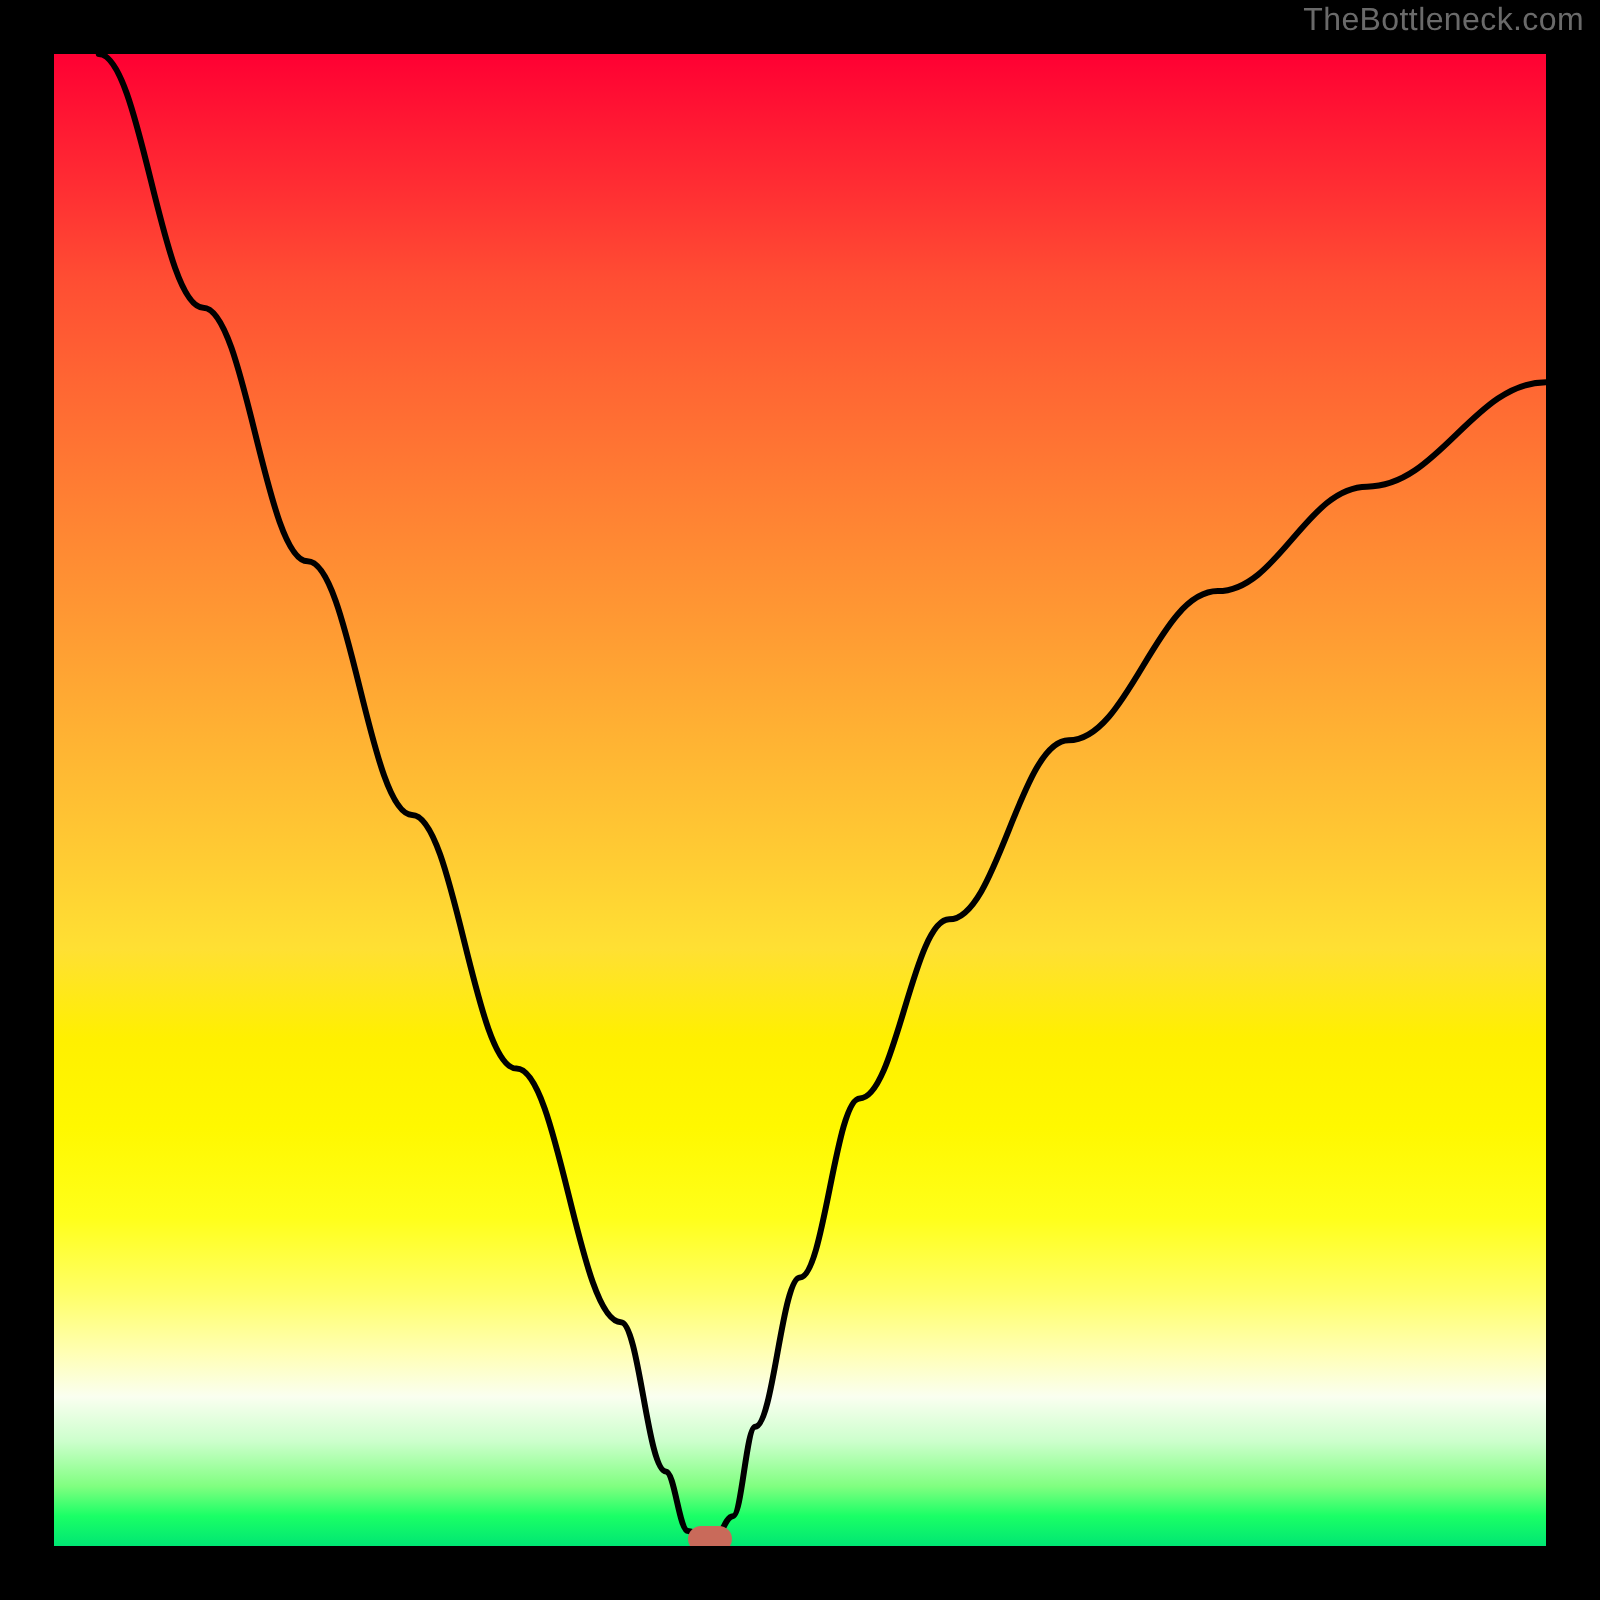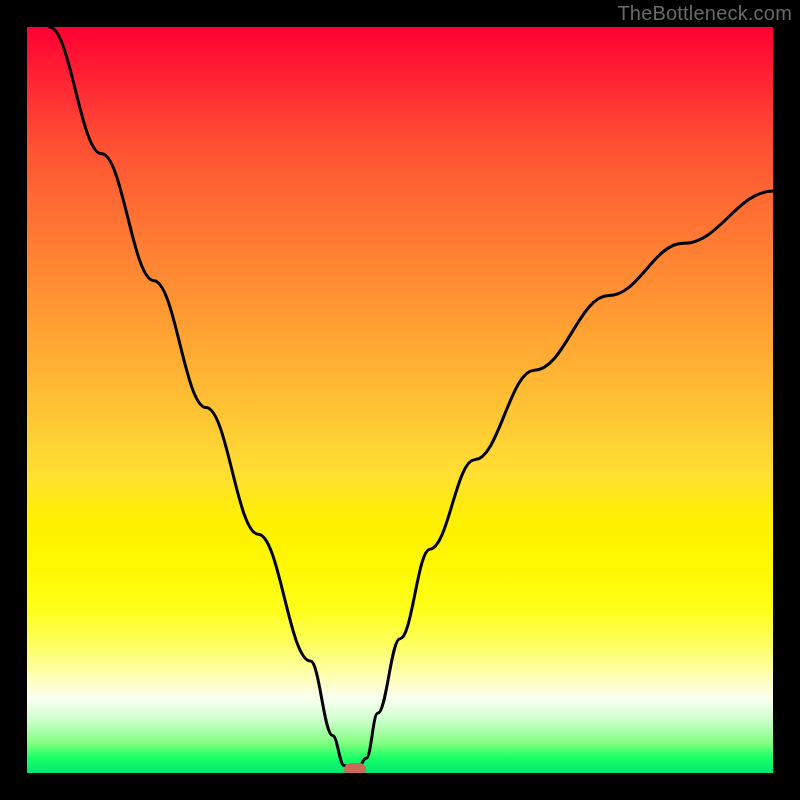--- a/index.html
+++ b/index.html
@@ -38,21 +38,21 @@
       #1aff66 98%,
       #00e673 100%
     );
     overflow: hidden;
   }
   .watermark {
     position: absolute;
     top: 2px;
     right: 8px;
     font-family: Arial, Helvetica, sans-serif;
-    font-size: 20px;
+    font-size: 16px;
     font-weight: 400;
     color: #6a6a6a;
     letter-spacing: 0.2px;
     z-index: 5;
   }
   .curve-svg {
     position: absolute;
     left: 0;
     top: 0;
     width: 746px;

